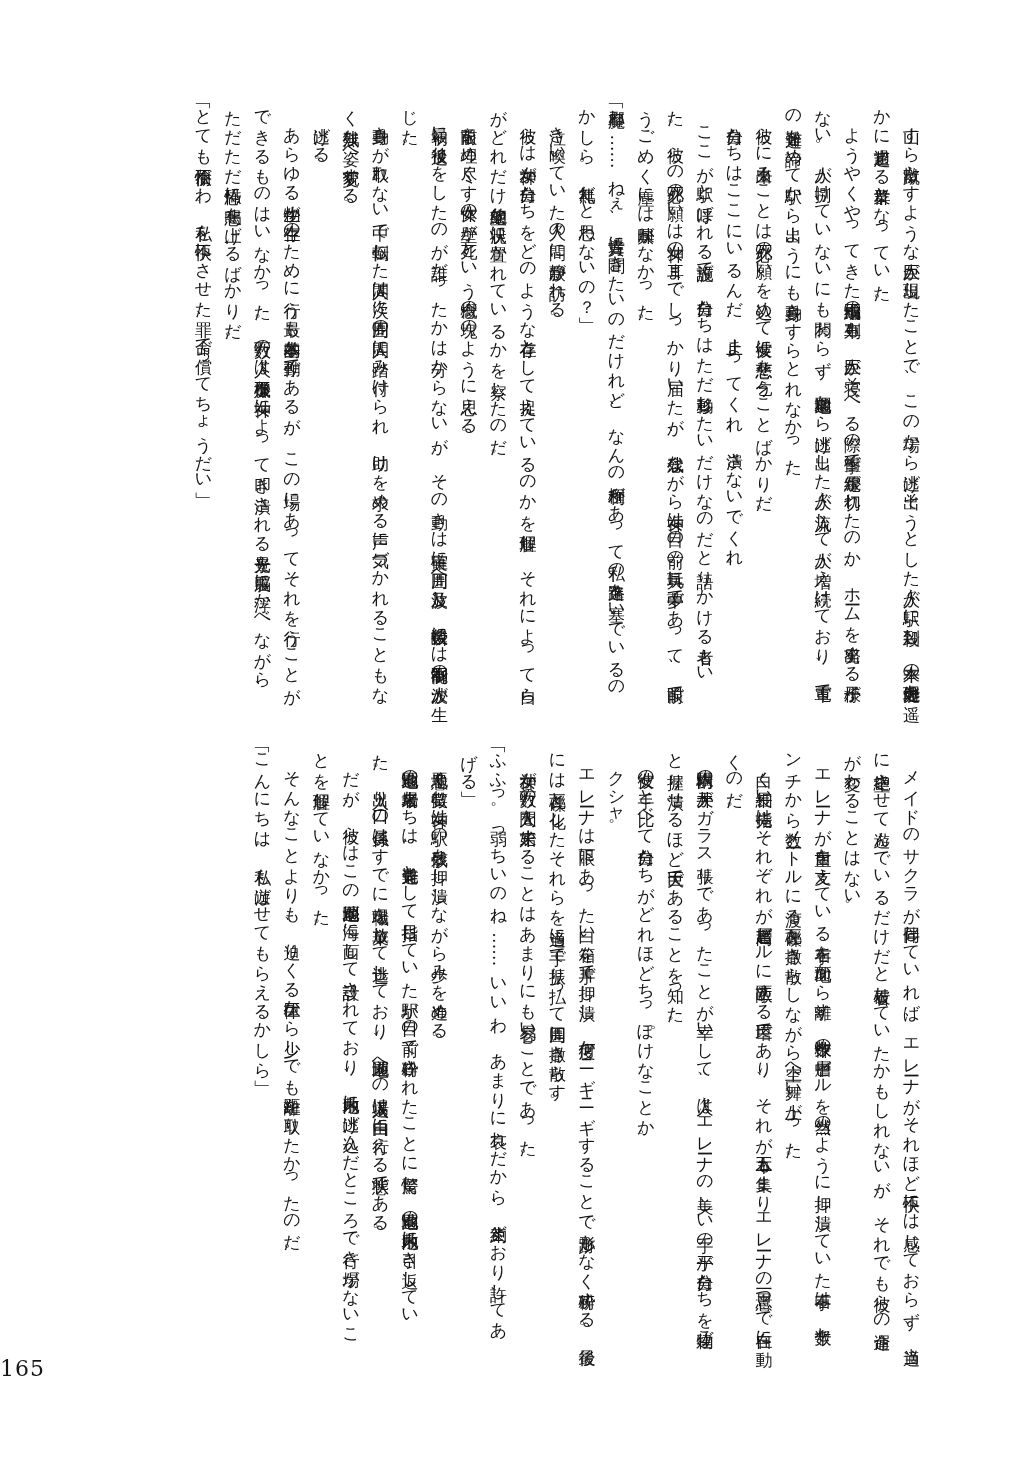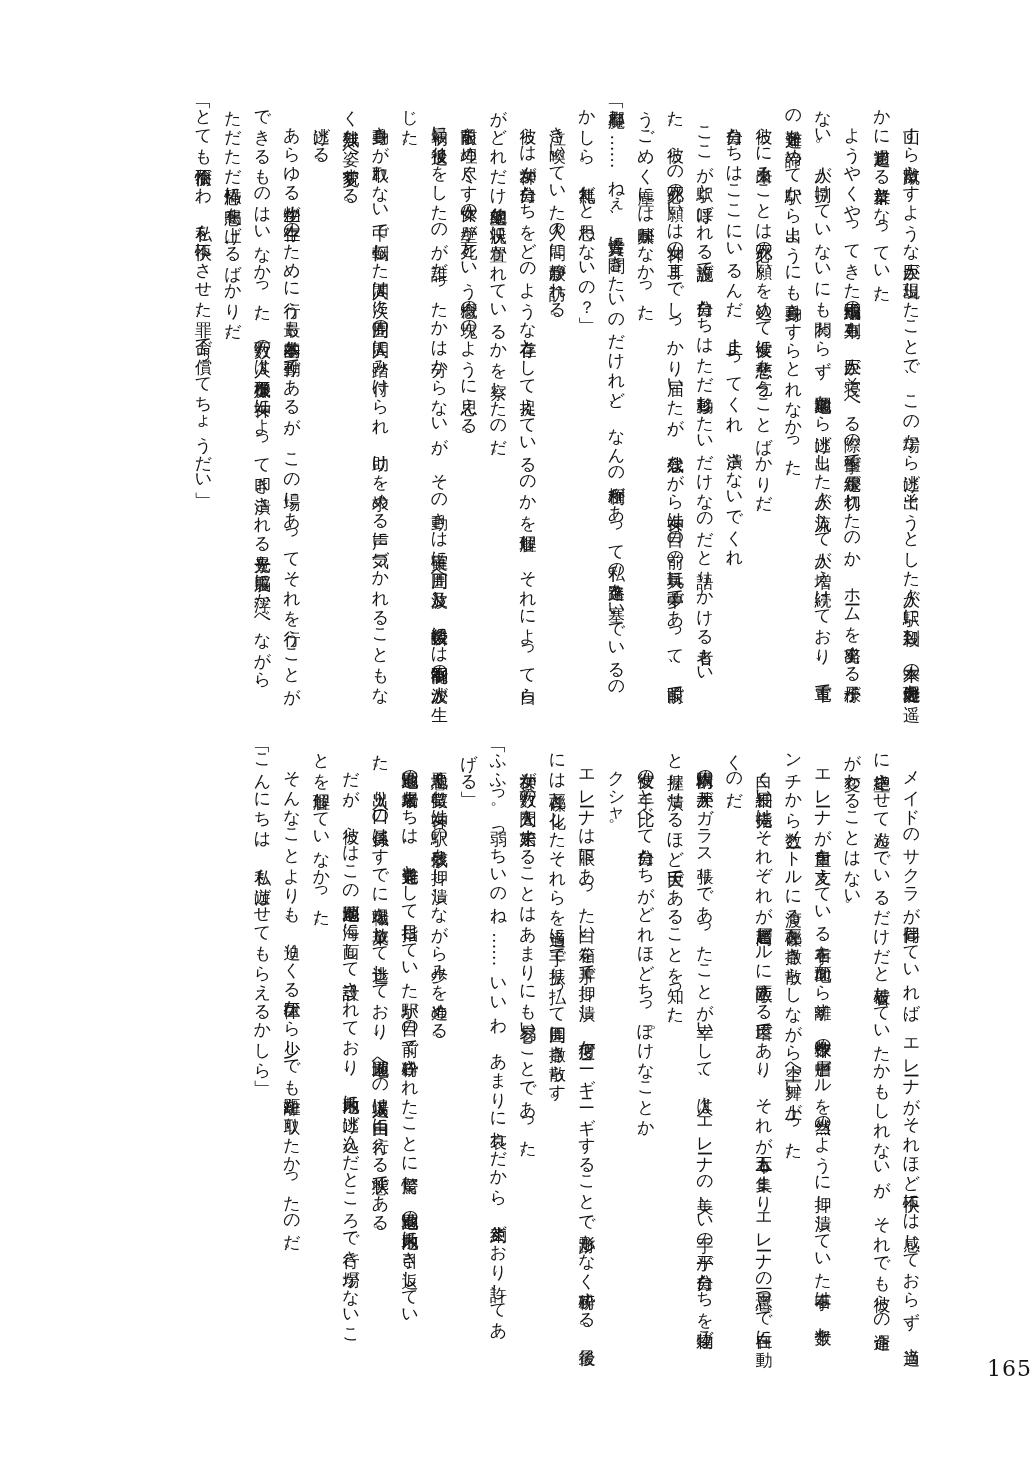--- a/index.html
+++ b/index.html
@@ -32,21 +32,21 @@
     padding: 0;
   }
   .para.indent {
     text-indent: 1em;
   }
   .page-number {
     position: absolute;
     top: 1356px;
     left: 0;
     width: 100%;
-    text-align: right;
+    text-align: left;
     font-size: 22px;
     letter-spacing: 1px;
     color: #161616;
   }
 </style>
 </head>
 <body>
 
 <div id="text-block-upper" class="text-block">
     <p class="para indent">山すら蹴散らすような巨人が出現したことで、この場から逃げ出そうとした人々が駅に殺到し、本来の処理能力を遥かに超過する群衆となっていた。</p>

